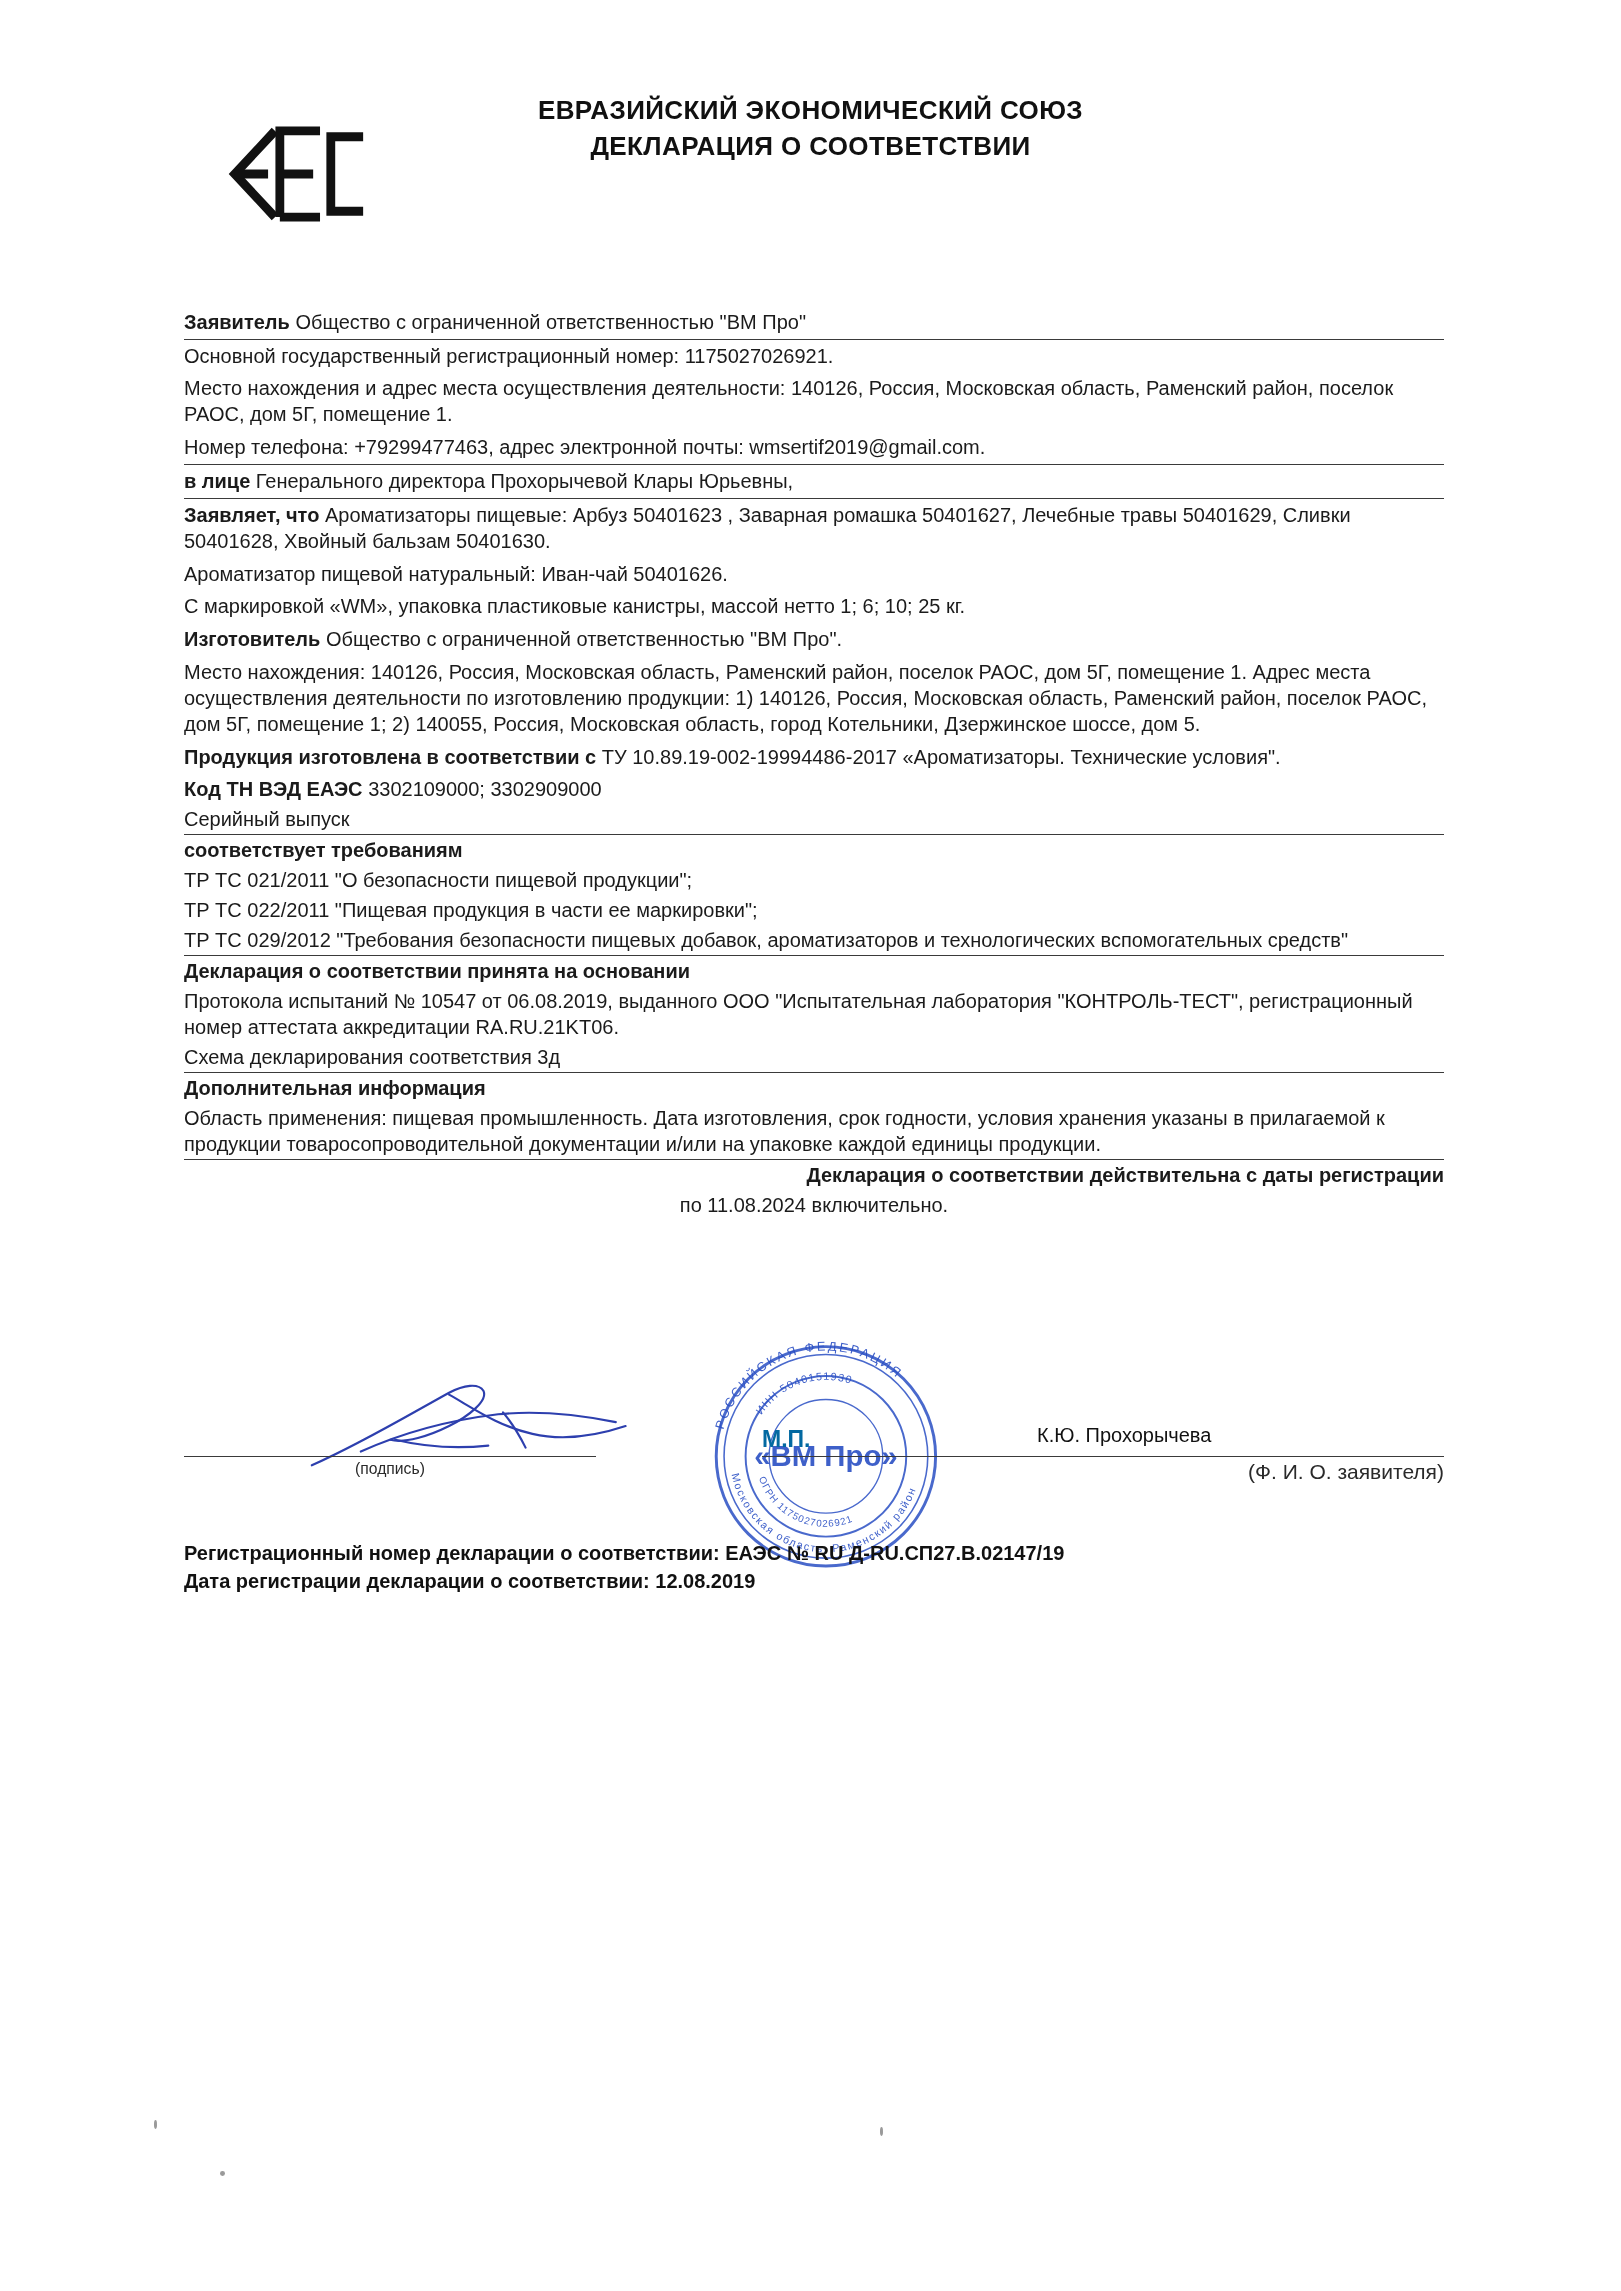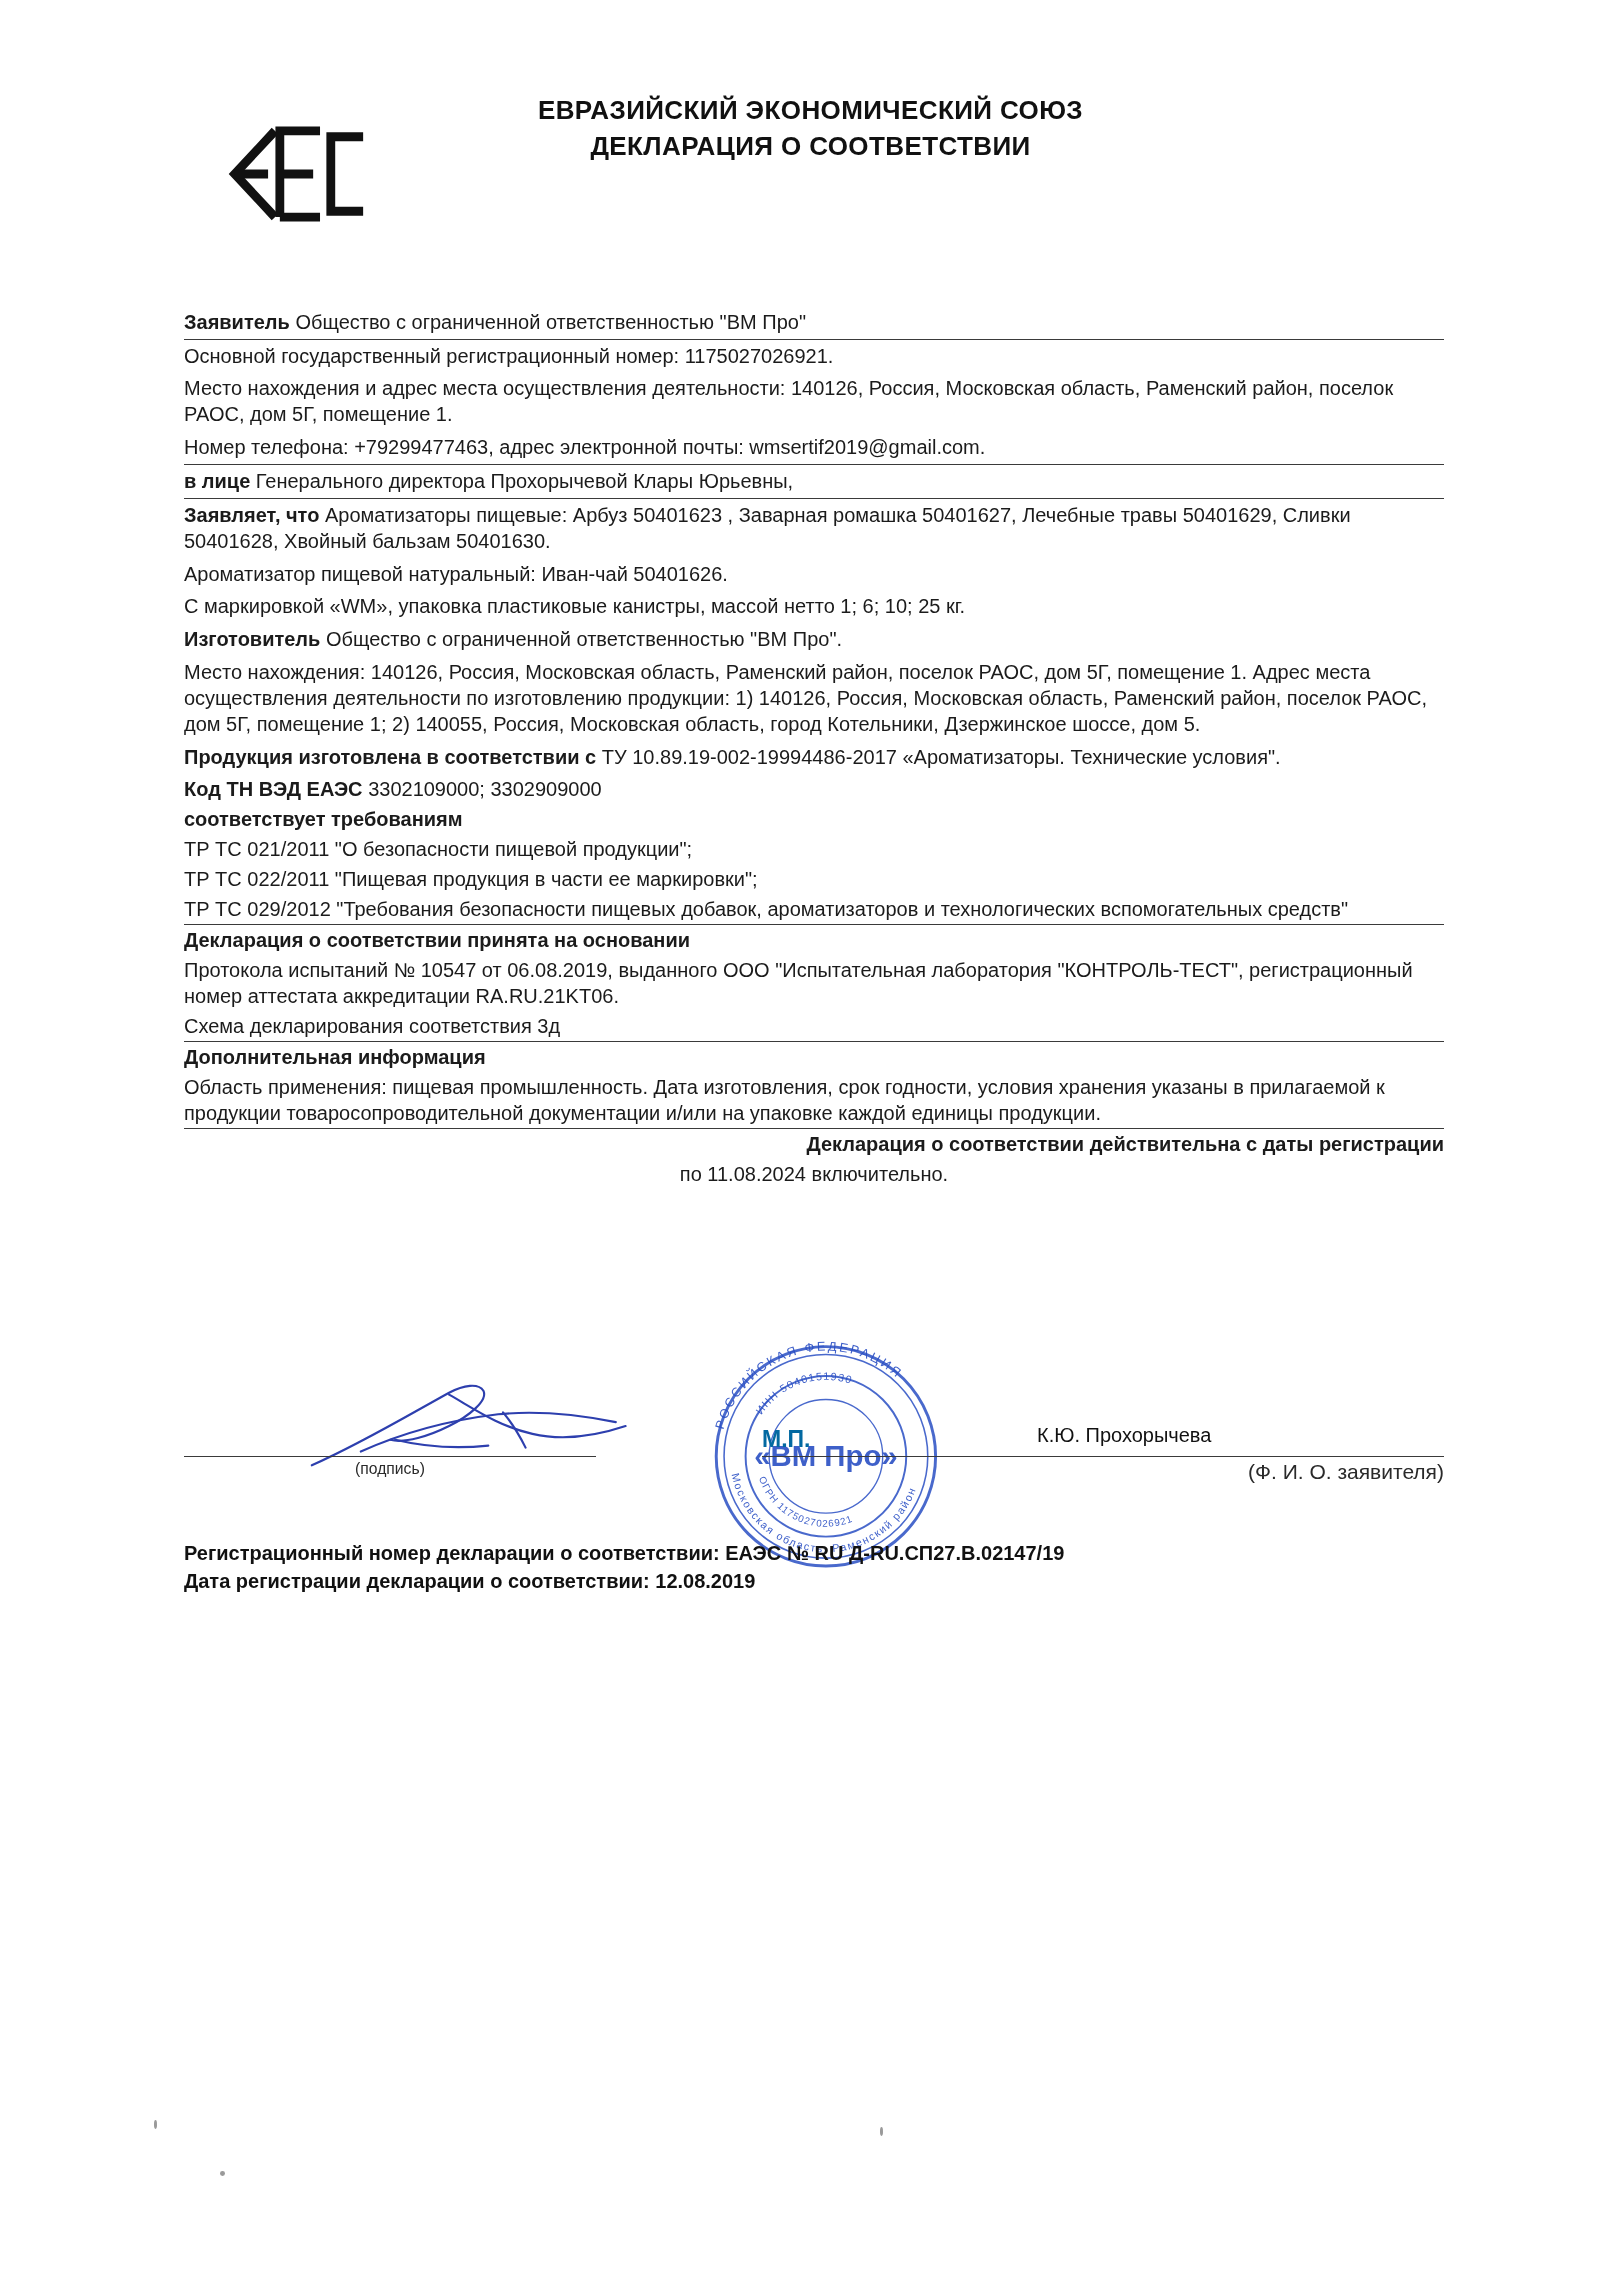--- a/index.html
+++ b/index.html
@@ -201,20 +201,21 @@
     <div class="row">Место нахождения: 140126, Россия, Московская область, Раменский район, поселок  РАОС, дом 5Г, помещение 1. Адрес места осуществления деятельности по изготовлению продукции: 1) 140126, Россия, Московская область, Раменский район, поселок  РАОС, дом 5Г, помещение 1; 2) 140055, Россия, Московская область, город Котельники, Дзержинское шоссе, дом 5.</div>
 
     <div class="row">
       <span class="b">Продукция изготовлена в соответствии с</span><span> ТУ 10.89.19-002-19994486-2017 «Ароматизаторы. Технические условия".</span>
     </div>
 
     <div class="row tight">
       <span class="b">Код ТН ВЭД ЕАЭС</span><span>  3302109000; 3302909000</span>
     </div>
 
+    <div class="row rule tight">Серийный выпуск</div>
 
     <div class="row tight" style="font-weight:bold;">соответствует требованиям</div>
 
     <div class="row tight">ТР ТС 021/2011 "О безопасности пищевой продукции";</div>
     <div class="row tight">ТР ТС 022/2011 "Пищевая продукция в части ее маркировки";</div>
     <div class="row rule tight">ТР ТС 029/2012 "Требования безопасности пищевых добавок, ароматизаторов и технологических вспомогательных средств"</div>
 
     <div class="row tight" style="font-weight:bold;">Декларация о соответствии принята на основании</div>
     <div class="row tight">Протокола испытаний № 10547 от 06.08.2019, выданного ООО "Испытательная лаборатория "КОНТРОЛЬ-ТЕСТ", регистрационный номер аттестата аккредитации RA.RU.21KT06.</div>
     <div class="row rule tight">Схема декларирования соответствия 3д</div>

